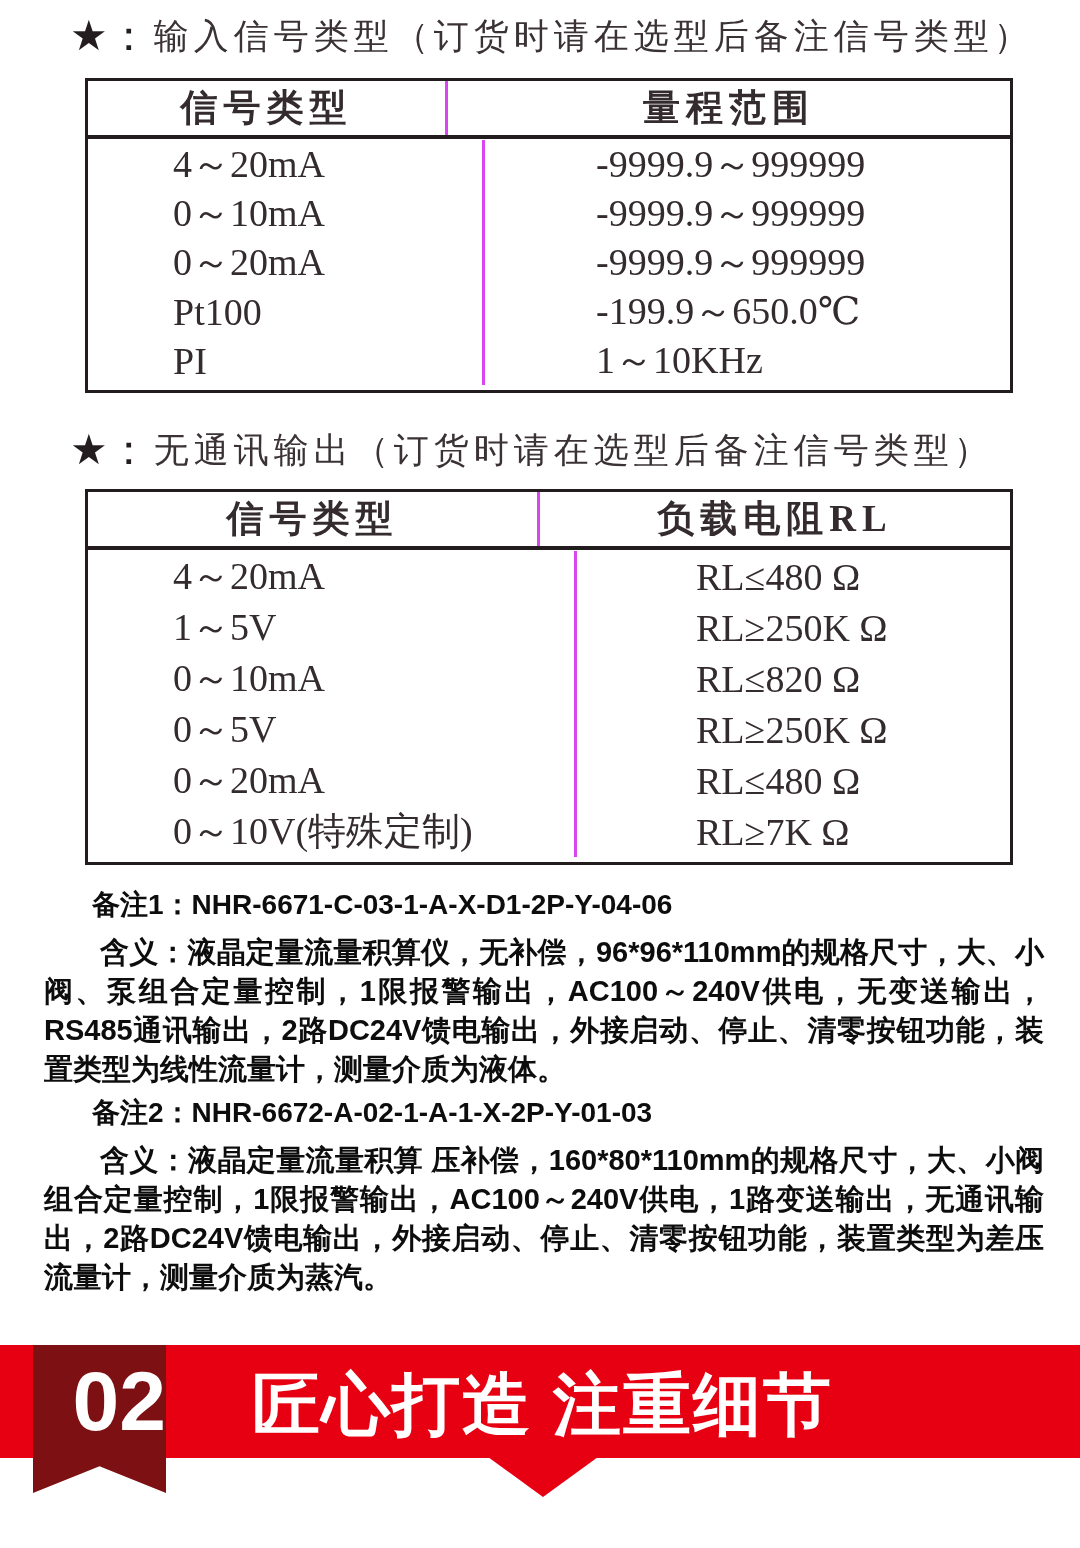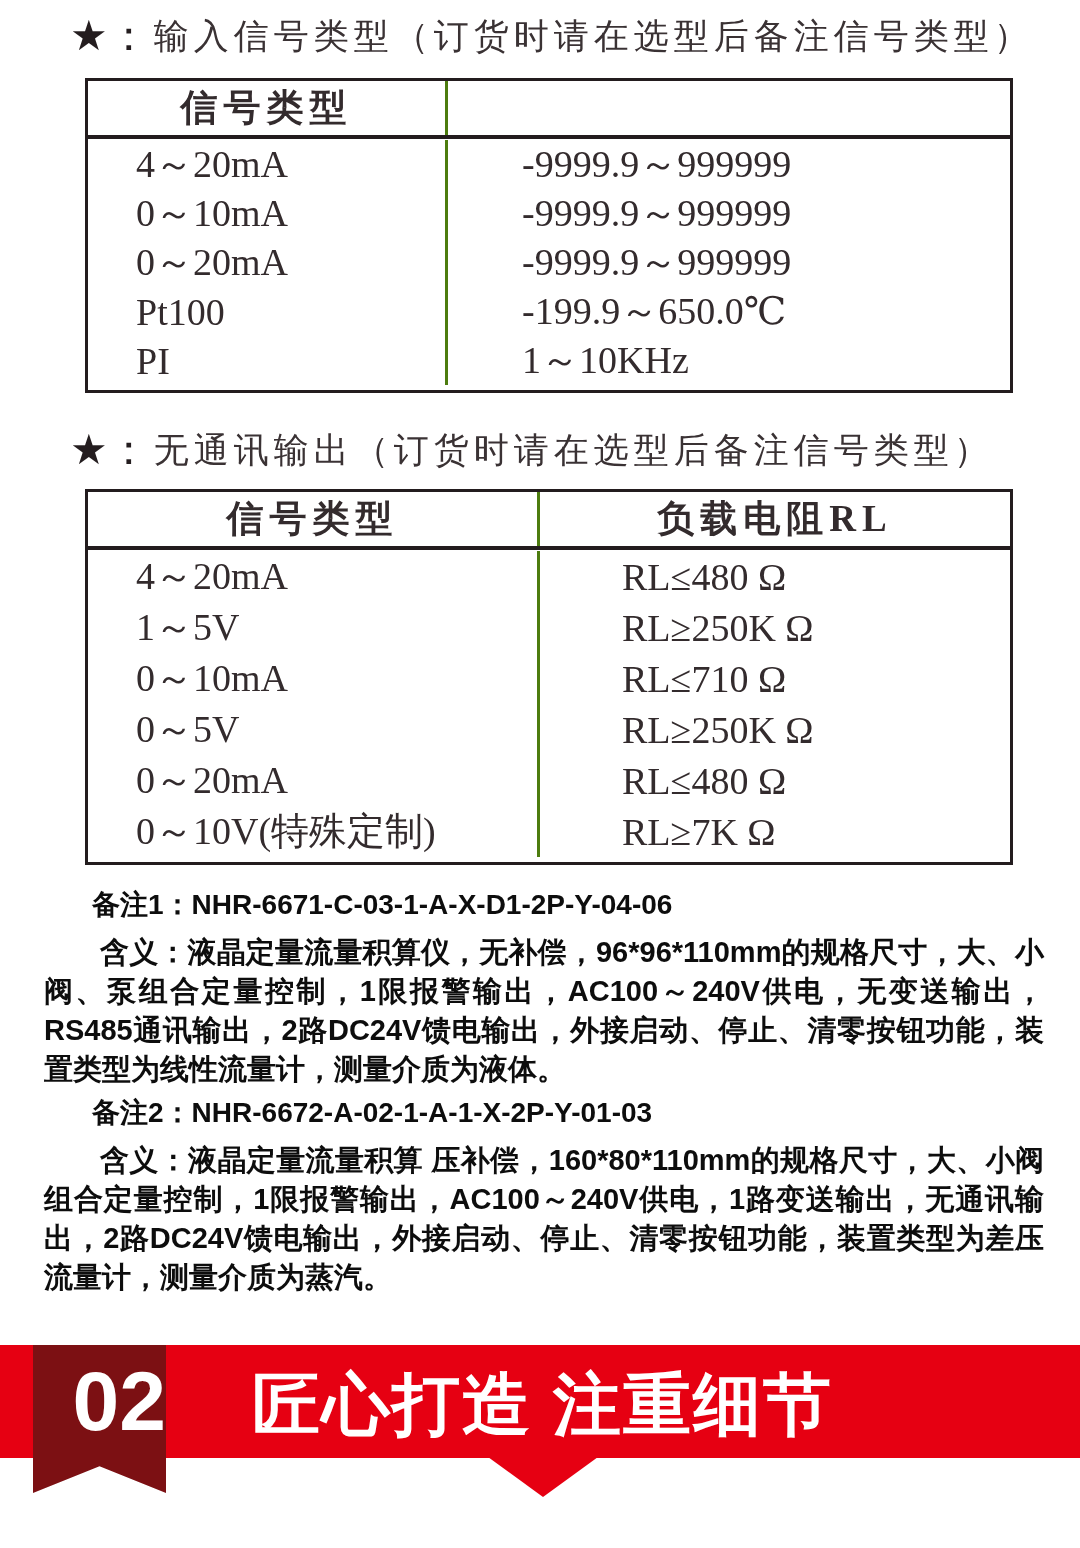--- a/index.html
+++ b/index.html
@@ -55,31 +55,31 @@
     font-weight: bold;
     height: 58px;
   }
   .t-header .cell {
     display: flex;
     align-items: center;
     justify-content: center;
     font-size: 37px;
     letter-spacing: 6px;
   }
-  .cell-1 { border-right: 3px solid #4d7c0f; font-family: Liberation Serif, serif; }
+  .cell-1 { border-right: 3px solid #d946ef; font-family: Liberation Serif, serif; }
   #input-table  .cell-1 { width: 360px; }
   #input-table  .cell-2 { flex: 1; }
   #output-table .cell-1 { width: 452px; }
   #output-table .cell-2 { flex: 1; }
 
   .t-body { padding: 1px 0 5px 0; }
   .t-row { display: flex; align-items: stretch; font-size: 38px; }
   #input-table  .t-row { height: 49px; }
   #output-table .t-row { height: 51px; }
-  .t-row .cell { display: flex; align-items: center; }
+  .t-row .cell { display: flex; align-items: center; margin-left: 37px; }
   .t-row .cell-1 { padding-left: 48px; }
   #input-table  .t-row .cell-2 { padding-left: 74px; }
   #output-table .t-row .cell-2 { padding-left: 82px; }
 
   
   .note-head {
     position: absolute;
     left: 92px;
     font-size: 28px;
     font-weight: 700;
@@ -155,20 +155,21 @@
 <div class="page">
 
   <div class="heading" id="heading-input">
     <span class="star">★：</span>
     <span>输入信号类型（订货时请在选型后备注信号类型）</span>
   </div>
 
   <div class="sig-table" id="input-table">
     <div class="t-header">
       <div class="cell cell-1">信号类型</div>
+      <div class="cell cell-2">量程范围</div>
     </div>
     <div class="t-body">
       <div class="t-row">
         <div class="cell cell-1">4～20mA</div>
         <div class="cell cell-2">-9999.9～999999</div>
       </div>
       <div class="t-row">
         <div class="cell cell-1">0～10mA</div>
         <div class="cell cell-2">-9999.9～999999</div>
       </div>
@@ -201,21 +202,21 @@
       <div class="t-row">
         <div class="cell cell-1">4～20mA</div>
         <div class="cell cell-2">RL≤480 Ω</div>
       </div>
       <div class="t-row">
         <div class="cell cell-1">1～5V</div>
         <div class="cell cell-2">RL≥250K Ω</div>
       </div>
       <div class="t-row">
         <div class="cell cell-1">0～10mA</div>
-        <div class="cell cell-2">RL≤710 Ω</div>
+        <div class="cell cell-2">RL≤820 Ω</div>
       </div>
       <div class="t-row">
         <div class="cell cell-1">0～5V</div>
         <div class="cell cell-2">RL≥250K Ω</div>
       </div>
       <div class="t-row">
         <div class="cell cell-1">0～20mA</div>
         <div class="cell cell-2">RL≤480 Ω</div>
       </div>
       <div class="t-row">

